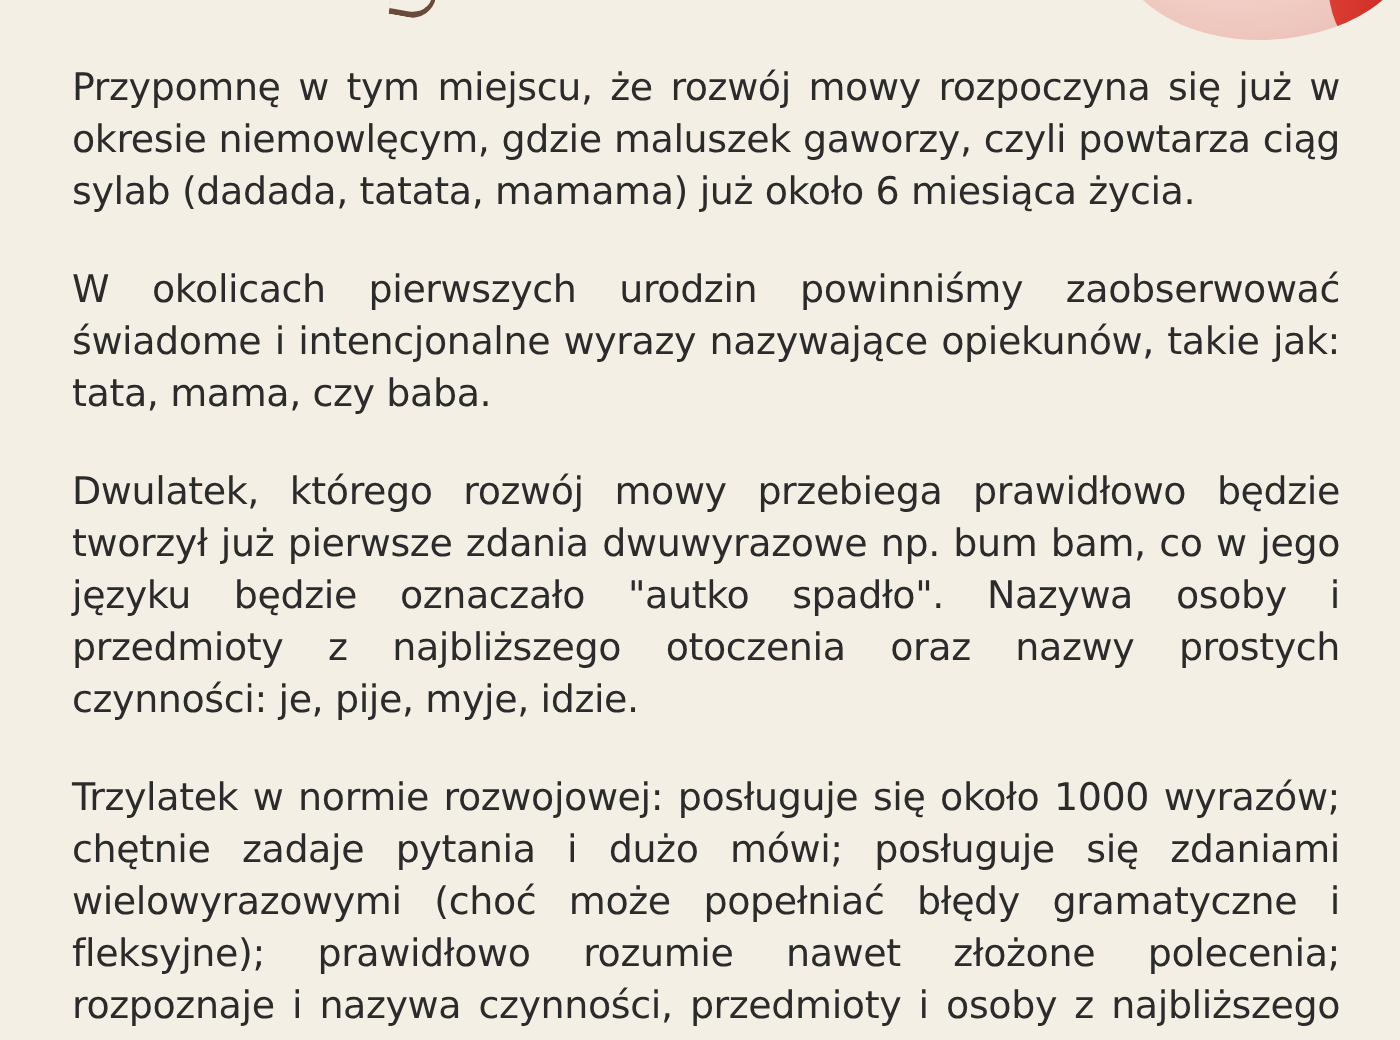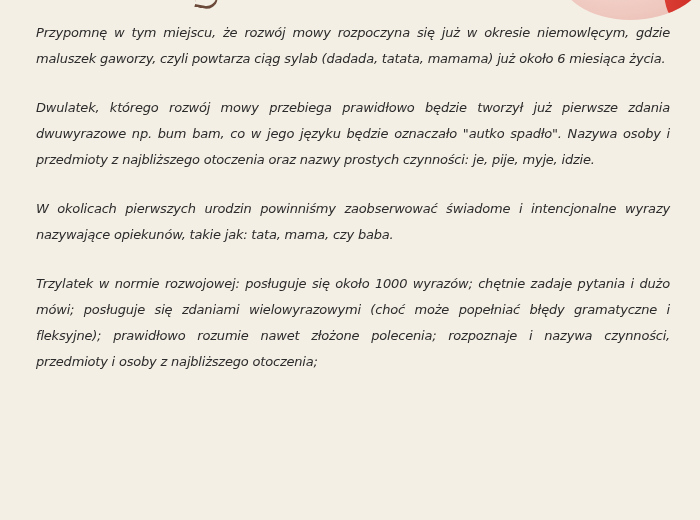--- a/index.html
+++ b/index.html
@@ -26,34 +26,33 @@
   .deco-blob .red {
     position: absolute; right: 0; top: 0; width: 44px; height: 100px;
     background: linear-gradient(100deg, #e0463c, #c8241d);
     border-radius: 0 0 40% 30%;
   }
   .content {
     position: absolute; left: 36px; top: 20px; width: 634px;
     color: #2b2b2b;
   }
   p {
-    margin: 0 0 23px 0;
-    font-size: 13px;
+    margin: 11px 0 23px 0;
+    font-size: 19px;
     line-height: 26px;
     text-align: justify;
     letter-spacing: -0.2px;
-    font-style: italic;
   }
 </style>
 </head>
 <body>
 
 <div class="deco-title-stroke"></div>
 <div class="deco-blob">
   <div class="red"></div>
 </div>
 
 <div class="content">
   <p>Przypomnę w tym miejscu, że rozwój mowy rozpoczyna się już w okresie niemowlęcym, gdzie maluszek gaworzy, czyli powtarza ciąg sylab (dadada, tatata, mamama) już około 6 miesiąca życia.</p>
+  <p>W okolicach pierwszych urodzin powinniśmy zaobserwować świadome i intencjonalne wyrazy nazywające opiekunów, takie jak: tata, mama, czy baba.</p>
   <p>Dwulatek, którego rozwój mowy przebiega prawidłowo będzie tworzył już pierwsze zdania dwuwyrazowe np. bum bam, co w jego języku będzie oznaczało "autko spadło". Nazywa osoby i przedmioty z najbliższego otoczenia oraz nazwy prostych czynności: je, pije, myje, idzie.</p>
-  <p>W okolicach pierwszych urodzin powinniśmy zaobserwować świadome i intencjonalne wyrazy nazywające opiekunów, takie jak: tata, mama, czy baba.</p>
   <p>Trzylatek w normie rozwojowej: posługuje się około 1000 wyrazów; chętnie zadaje pytania i dużo mówi; posługuje się zdaniami wielowyrazowymi (choć może popełniać błędy gramatyczne i fleksyjne); prawidłowo rozumie nawet złożone polecenia; rozpoznaje i nazywa czynności, przedmioty i osoby z najbliższego otoczenia;</p>
 </div>
 
 </body></html>

